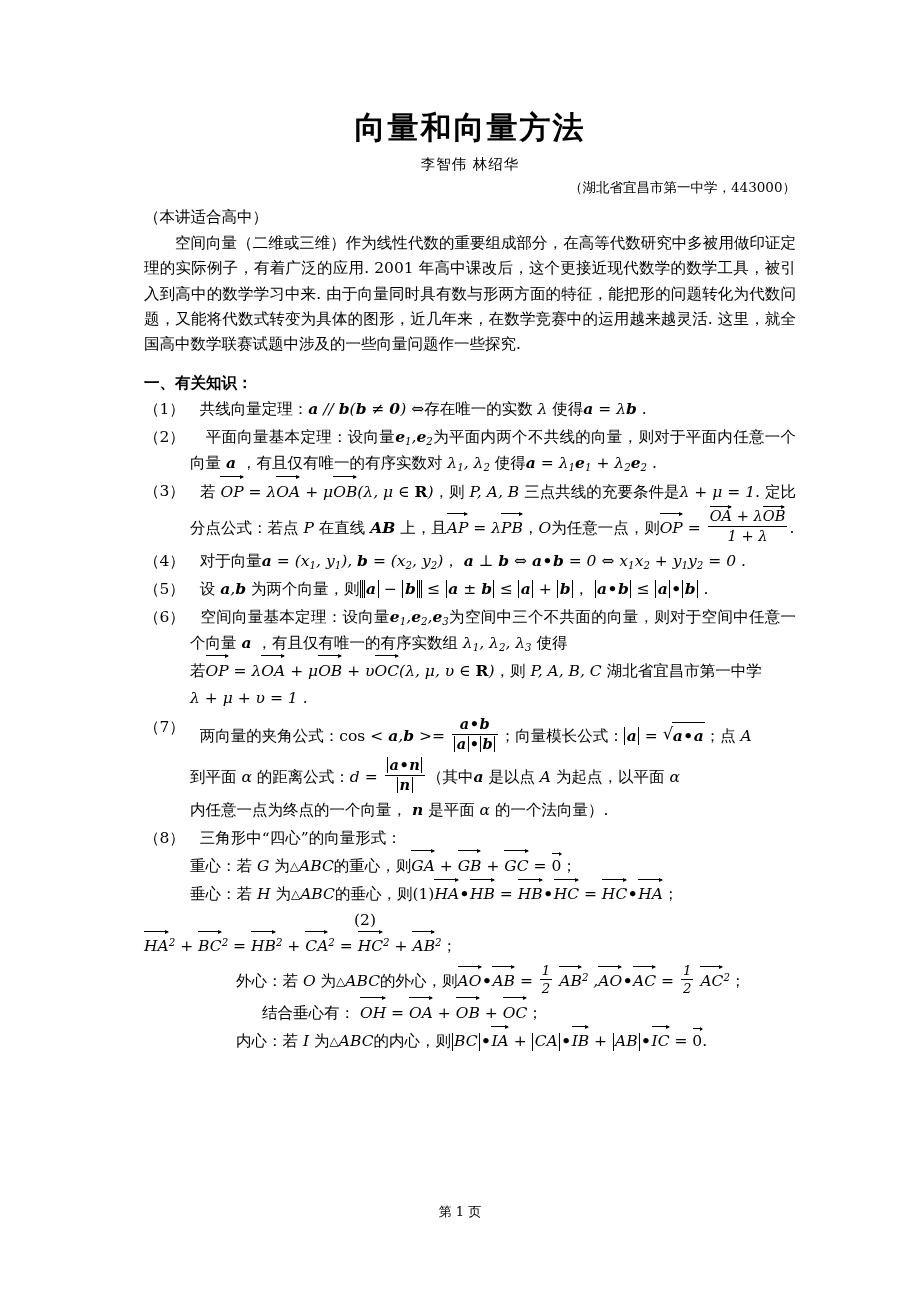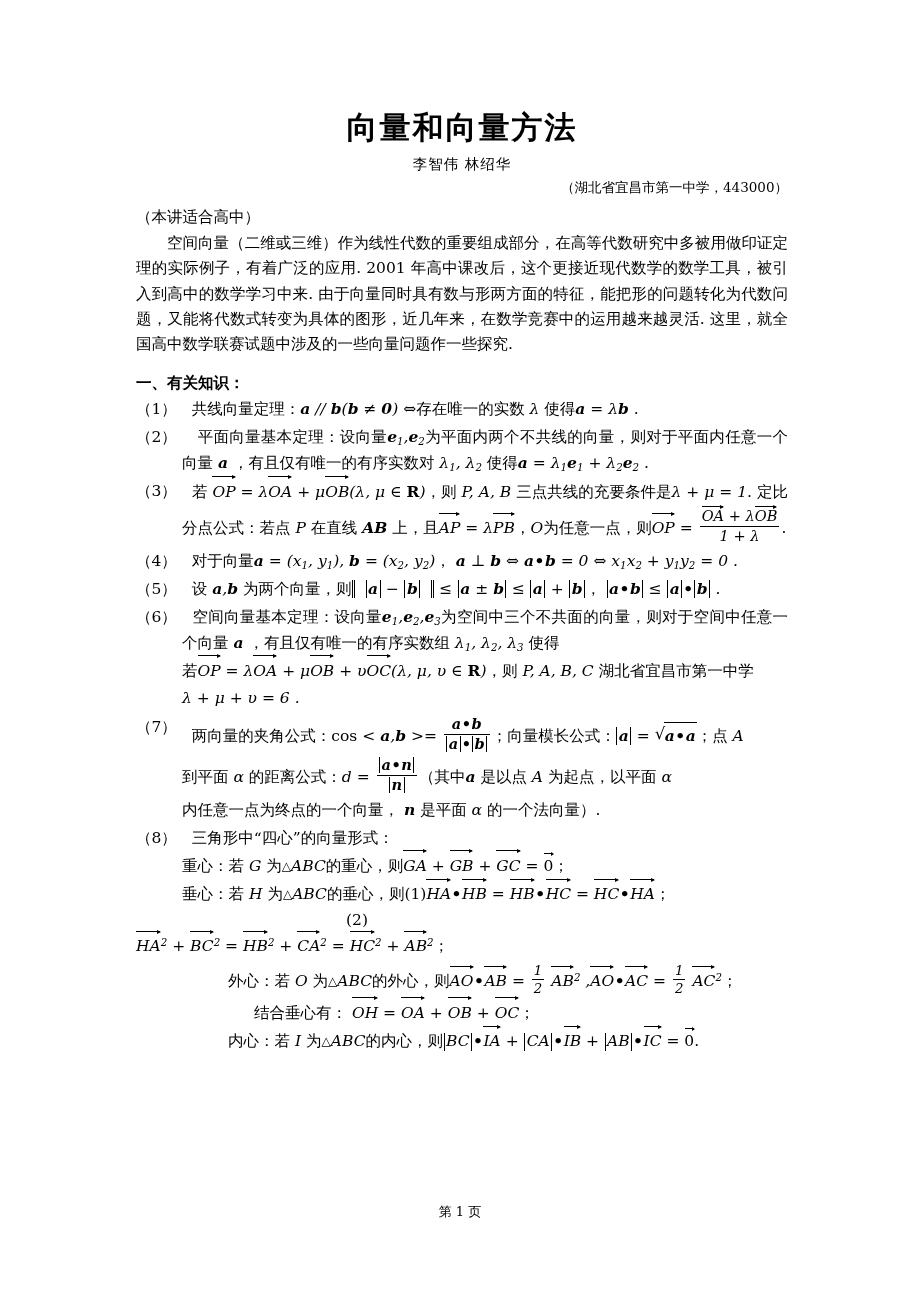--- a/index.html
+++ b/index.html
@@ -15,21 +15,21 @@
     position: relative;
     width: 920px;
     height: 1302px;
     background: #ffffff;
     overflow: hidden;
     box-sizing: border-box;
     padding: 0;
   }
   .content {
     position: absolute;
-    left: 136px;
+    left: 144px;
     top: 0;
     width: 652px;
   }
 
   
   .doc-title {
     text-align: center;
     font-size: 31px;
     font-weight: bold;
     letter-spacing: 2px;
@@ -185,21 +185,21 @@
     border-left: 1.1px solid #000;
     border-right: 1.1px solid #000;
     padding: 0 1.5px;
     margin: 0 0.5px;
     line-height: 1.12;
   }
   .dabs {
     display: inline-block;
     border-left: 3px double #000;
     border-right: 3px double #000;
-    padding: 0 10px;
+    padding: 0 0;
     margin: 0 0.5px;
     line-height: 1.12;
   }
 
   
   .frac {
     display: inline-block;
     vertical-align: -0.52em;
     text-align: center;
     margin: 2px 2px;
@@ -294,21 +294,21 @@
       <span class="item-num">（5）</span>
       <span class="item-body tight">&nbsp;&nbsp;<span>设</span><span class="math">&nbsp;<span class="mb">a</span>,<span class="mb">b</span>&nbsp;</span><span>为两个向量，则</span><span class="math"><span class="dabs"><span class="abs"><span class="mb">a</span></span> <span class="mup">−</span> <span class="abs"><span class="mb">b</span></span></span> <span class="mup">≤</span> <span class="abs"><span class="mb">a</span> <span class="mup">±</span> <span class="mb">b</span></span> <span class="mup">≤</span> <span class="abs"><span class="mb">a</span></span> + <span class="abs"><span class="mb">b</span></span></span><span>，</span><span class="math">&nbsp;<span class="abs"><span class="mb">a</span><span class="dot">•</span><span class="mb">b</span></span> <span class="mup">≤</span> <span class="abs"><span class="mb">a</span></span><span class="dot">•</span><span class="abs"><span class="mb">b</span></span> .</span></span>
     </div>
 
     <div class="item">
       <span class="item-num">（6）</span>
       <span class="item-body">&nbsp;&nbsp;<span>空间向量基本定理：设向量</span><span class="math"><span class="mb">e</span><sub>1</sub>,<span class="mb">e</span><sub>2</sub>,<span class="mb">e</span><sub>3</sub></span><span>为空间中三个不共面的向量，则对于空间中任意一个向量</span><span class="math">&nbsp;<span class="mb">a</span>&nbsp;</span><span>，有且仅有唯一的有序实数组</span><span class="math">&nbsp;λ<sub>1</sub>, λ<sub>2</sub>, λ<sub>3</sub>&nbsp;</span><span>使得</span></span>
     </div>
     <div class="sub-line"><span>若</span><span class="math"><span class="vec">OP</span> = λ<span class="vec">OA</span> + μ<span class="vec">OB</span> + υ<span class="vec">OC</span>(λ, μ, υ <span class="mup">∈</span> <span class="mbup">R</span>)</span><span>，则</span><span class="math">&nbsp;P, A, B, C&nbsp;</span><span>湖北省宜昌市第一中学</span></div>
     <div class="sub-line">
-      <span class="math">λ + μ + υ = 6 .</span>
+      <span class="math">λ + μ + υ = 1 .</span>
     </div>
 
     <div class="item">
       <span class="item-num">（7）</span>
       <span class="item-body">&nbsp;&nbsp;<span>两向量的夹角公式：</span><span class="math"><span class="mup">cos</span> &lt; <span class="mb">a</span>,<span class="mb">b</span> &gt;= <span class="frac"><span class="num"><span class="mb">a</span><span class="dot">•</span><span class="mb">b</span></span><span class="den"><span class="abs"><span class="mb">a</span></span><span class="dot">•</span><span class="abs"><span class="mb">b</span></span></span></span></span><span>；向量模长公式：</span><span class="math"><span class="abs"><span class="mb">a</span></span> = <span class="sqrt"><span><span class="mb">a</span><span class="dot">•</span><span class="mb">a</span></span></span></span><span>；点</span><span class="math">&nbsp;A</span></span>
     </div>
     <div class="sub-line"><span>到平面</span><span class="math">&nbsp;α&nbsp;</span><span>的距离公式：</span><span class="math"><span class="mi">d</span> = <span class="frac"><span class="num"><span class="abs"><span class="mb">a</span><span class="dot">•</span><span class="mb">n</span></span></span><span class="den"><span class="abs"><span class="mb">n</span></span></span></span></span><span>（其中</span><span class="math"><span class="mb">a</span>&nbsp;</span><span>是以点</span><span class="math">&nbsp;A&nbsp;</span><span>为起点，以平面</span><span class="math">&nbsp;α&nbsp;</span></div>
     <div class="sub-line"><span>内任意一点为终点的一个向量，</span><span class="math">&nbsp;<span class="mb">n</span>&nbsp;</span><span>是平面</span><span class="math">&nbsp;α&nbsp;</span><span>的一个法向量）.</span></div>
 
     <div class="item">

